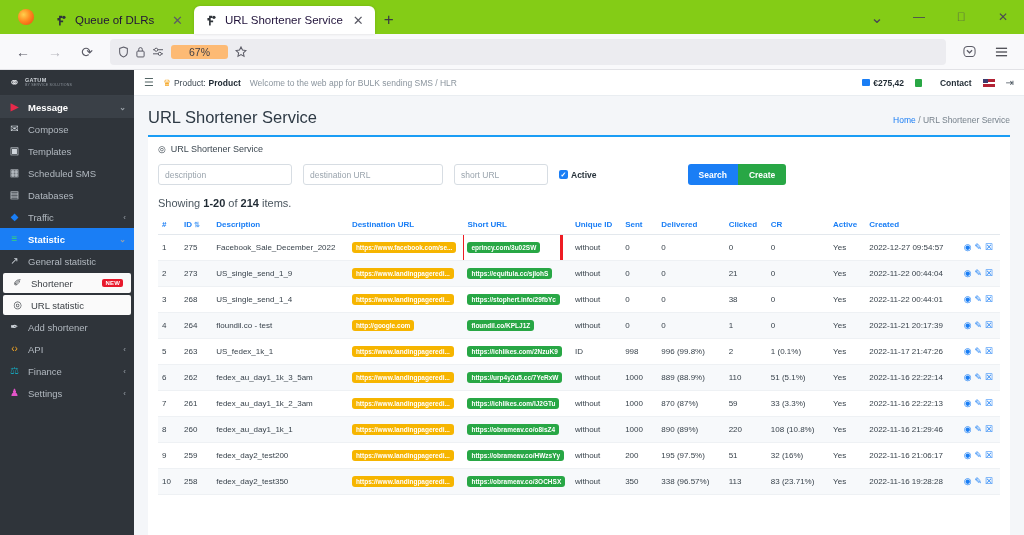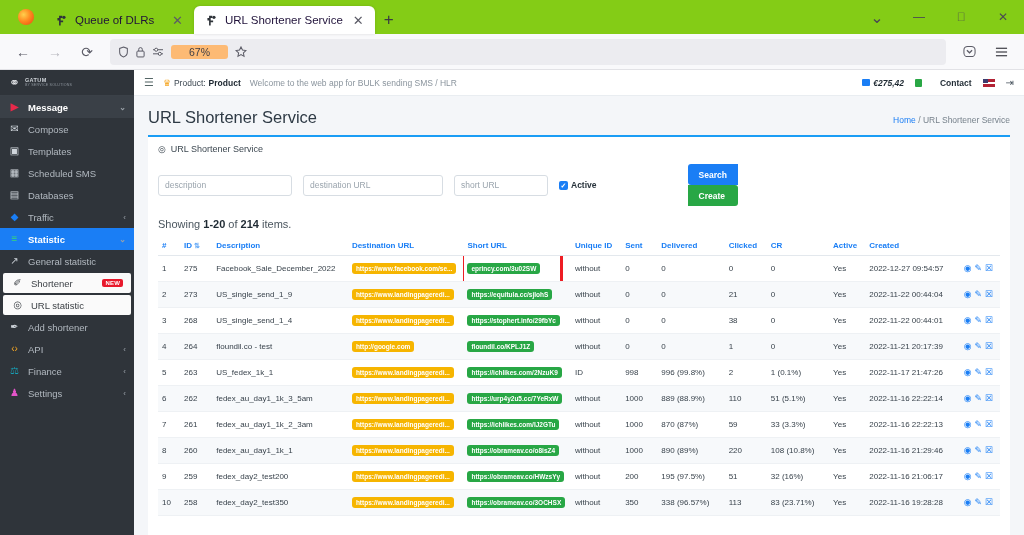--- a/index.html
+++ b/index.html
@@ -93,21 +93,21 @@
     height: 26px; background: #fff; display: flex; align-items: center;
     padding: 0 10px; gap: 9px; font-size: 8.5px; color: #5a6570; flex: 0 0 26px;
     border-bottom: 1px solid #e9edf1;
   }
   .hamburger { font-size: 11px; color: #566; }
   .product { display: flex; align-items: center; gap: 3px; color: #3d4852; }
   .product .pic { color: #f5a623; font-size: 9px; }
   .product b { color: #202a33; }
   .welcome { color: #8a949d; }
   .topbar-right { margin-left: auto; display: flex; align-items: center; gap: 11px; }
-  .bal { display: flex; align-items: center; gap: 3px; font-weight: 700; color: #1f2a33; font-style: italic; }
+  .bal { display: flex; align-items: center; gap: 3px; font-weight: 700; color: #1f2a33; }
   .bal .sq { width: 8px; height: 7px; background: #1a7ef5; border-radius: 1px; display: inline-block; }
   .contact { display: flex; align-items: center; gap: 18px; font-weight: 700; color: #1f2a33; }
   .contact .sq { width: 7px; height: 8px; background: #29a745; border-radius: 1px; display: inline-block; }
   .flag { width: 12px; height: 8px; background: linear-gradient(#b22234 0 33%, #fff 33% 66%, #b22234 66%); position: relative; }
   .flag::before { content: ""; position: absolute; left: 0; top: 0; width: 5px; height: 4px; background: #3c3b6e; }
   .logout { font-size: 10px; color: #4a555f; }
 
   .pagehead { display: flex; align-items: baseline; padding: 12px 14px 8px; }
   .page-title { font-size: 16.5px; color: #2e3a45; font-weight: 400; }
   .crumbs { margin-left: auto; font-size: 8.5px; color: #76818b; }
@@ -122,21 +122,21 @@
     height: 21px; border: 1px solid #d7dde3; border-radius: 3px;
     font-size: 8.5px; color: #9aa4ad; padding: 0 6px; display: flex; align-items: center;
     background: #fff;
   }
   .f-input.w1 { width: 134px; } .f-input.w2 { width: 140px; } .f-input.w3 { width: 94px; }
   .chk { display: flex; align-items: center; gap: 3px; font-size: 8.5px; font-weight: 700; color: #27323b; }
   .chk .box {
     width: 9px; height: 9px; background: #1a7ef5; border-radius: 2px;
     display: flex; align-items: center; justify-content: center; color: #fff; font-size: 7px; line-height: 1;
   }
-  .btn-grp { margin-left: 80px; display: flex; flex-direction: column; }
+  .btn-grp { margin-left: 80px; display: flex; }
   .btn { height: 21px; padding: 0 11px; display: flex; align-items: center; font-size: 8.5px; color: #fff; font-weight: 700; }
   .btn.search { background: #1a7ef5; border-radius: 3px 0 0 3px; }
   .btn.create { background: #28a745; border-radius: 0 3px 3px 0; }
 
   .showing { font-size: 11px; color: #4a555e; padding: 2px 10px 6px; }
   .showing b { color: #1f2a33; }
 
   .tablewrap { flex: 1; overflow: hidden; padding: 0 10px; position: relative; }
   table { width: 100%; border-collapse: collapse; table-layout: fixed; }
   thead th {

